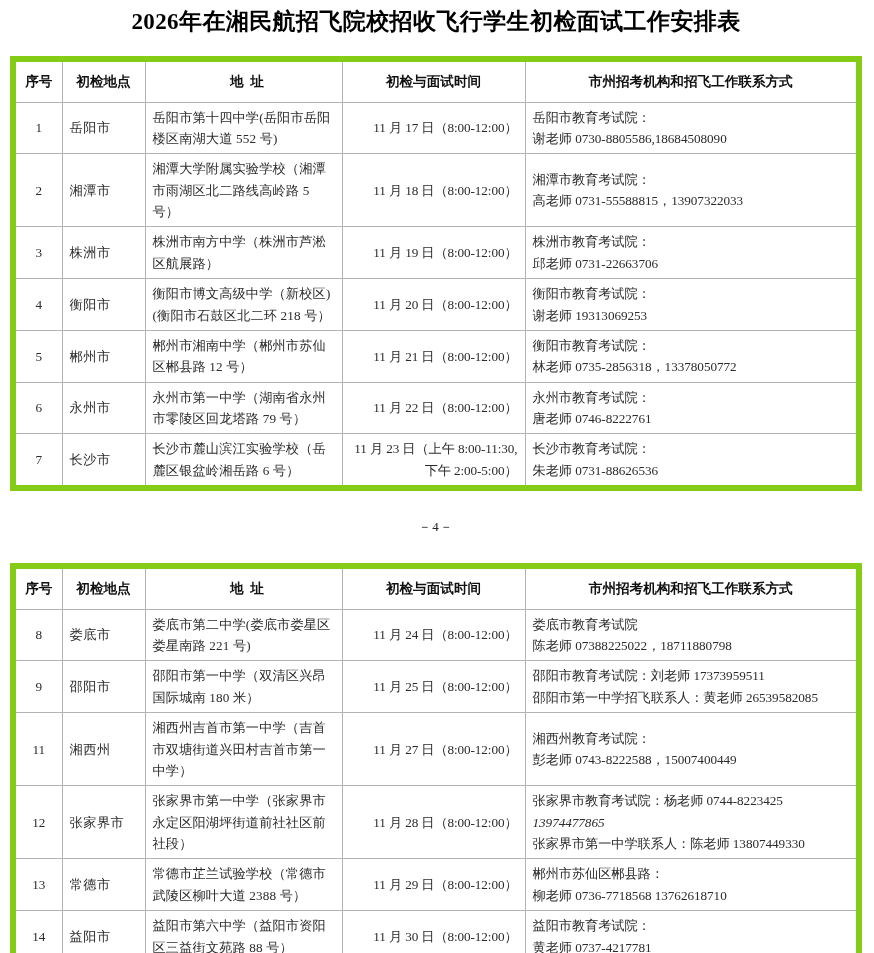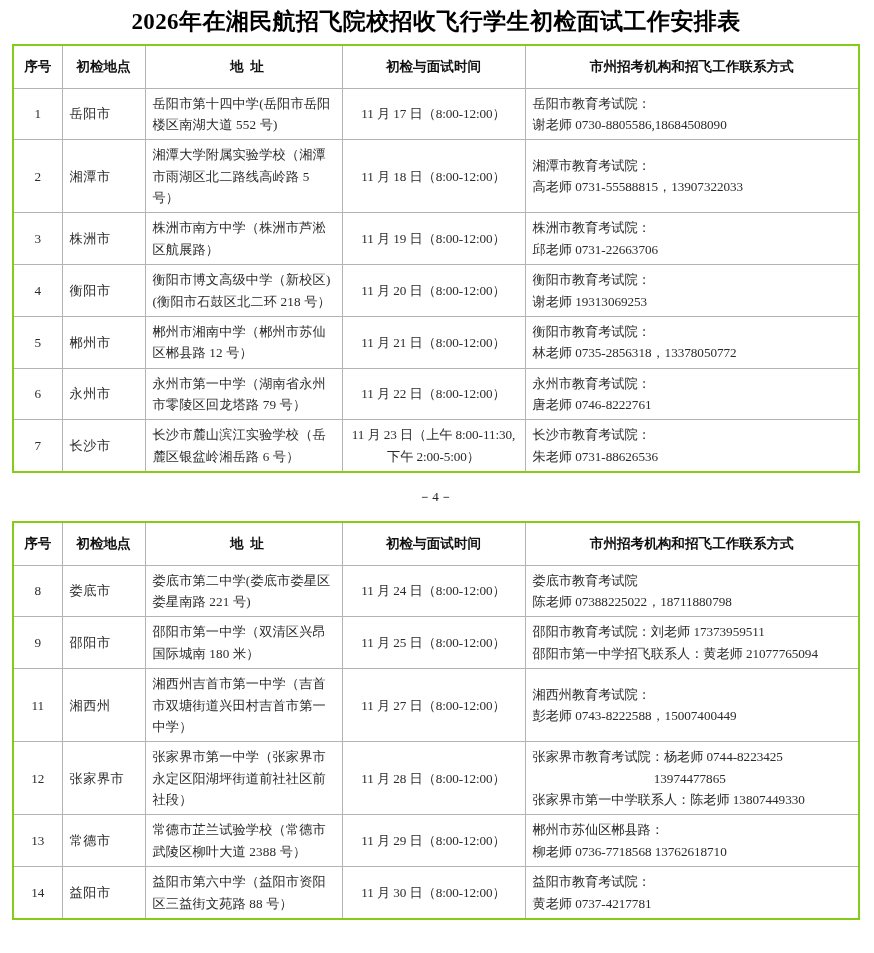--- a/index.html
+++ b/index.html
@@ -27,23 +27,23 @@
     font-weight: bold;
     letter-spacing: 0.4px;
     padding-top: 6px;
     padding-bottom: 7px;
     color: #000;
     font-family: "Liberation Serif", "DejaVu Serif", serif;
   }
   table.sched {
     border-collapse: collapse;
     width: 846px;
-    margin: 0 auto;
+    margin: 12px auto;
     table-layout: fixed;
-    border: 2px solid #84cc16;
+    border: 6px solid #84cc16;
   }
   table.sched td, table.sched th {
     border: 1px solid #b3b3b3;
     vertical-align: middle;
     padding: 4px 7px;
     font-size: 13.2px;
     line-height: 1.62;
     font-weight: normal;
     color: #2b2b2b;
     box-sizing: border-box;
@@ -73,29 +73,29 @@
     font-family: "Liberation Serif", "DejaVu Serif", serif;
   }
   td.place {
     letter-spacing: 0.5px;
   }
   td.addr {
     text-align: left;
     letter-spacing: 0.15px;
   }
   td.time {
-    text-align: center;
+    text-align: right;
     letter-spacing: -0.1px;
   }
   td.contact {
     text-align: left;
     letter-spacing: -0.05px;
   }
   td .line { display: block; white-space: nowrap; }
-  td .line.right { text-align: center; padding-right: 4px; }
+  td .line.right { text-align: left; padding-right: 4px; font-style: italic; }
 
   .page-number {
     text-align: center;
     font-size: 13px;
     color: #222;
     padding-top: 15px;
     padding-bottom: 15px;
     letter-spacing: 1px;
   }
   .table2-wrap { margin-top: 0px; }
@@ -248,21 +248,21 @@
           </tr>
           <tr>
             <td class="no">9</td>
             <td class="place">邵阳市</td>
             <td class="addr">邵阳市第一中学（双清区兴昂国际城南 180 米）</td>
             <td class="time">
               <span class="line">11 月 25 日（8:00-12:00）</span>
             </td>
             <td class="contact">
               <span class="line">邵阳市教育考试院：刘老师 17373959511</span>
-              <span class="line">邵阳市第一中学招飞联系人：黄老师 21077765094</span>
+              <span class="line">邵阳市第一中学招飞联系人：黄老师 26539582085</span>
             </td>
           </tr>
           <tr>
             <td class="no">11</td>
             <td class="place">湘西州</td>
             <td class="addr">湘西州吉首市第一中学（吉首市双塘街道兴田村吉首市第一中学）</td>
             <td class="time">
               <span class="line">11 月 27 日（8:00-12:00）</span>
             </td>
             <td class="contact">

